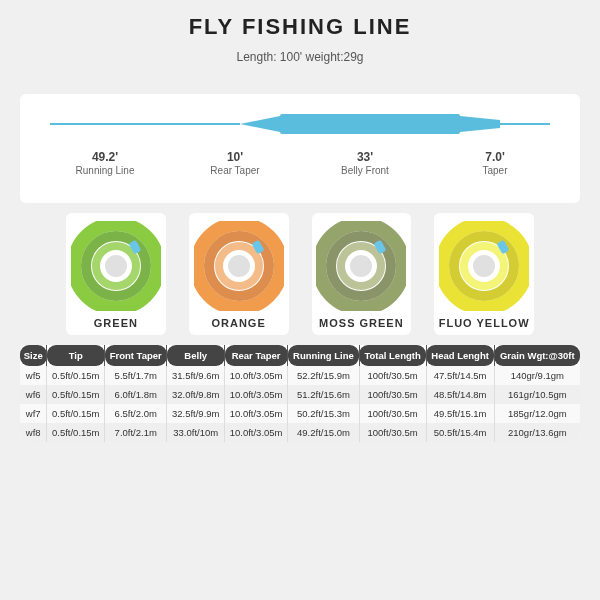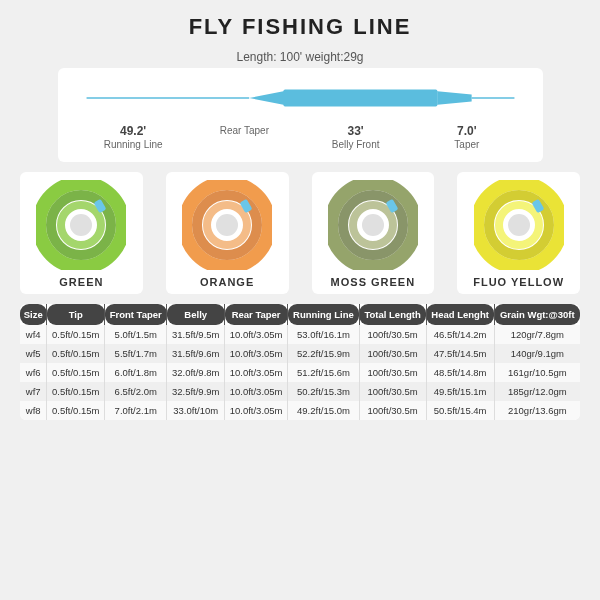--- a/index.html
+++ b/index.html
@@ -32,25 +32,25 @@
       color: #222;
     }
     .header-sub {
       font-size: 12px;
       color: #555;
       margin-top: 10px;
     }
 
     
     .diagram {
-      width: 485px;
+      width: 560px;
       background: white;
       border-radius: 6px;
-      margin: 0 auto 6px auto;
-      padding: 12px 20px 12px 20px;
+      margin: 26px auto 6px auto;
+      padding: 12px 20px 27px 20px;
     }
     .line-visual {
       width: 100%;
       height: 36px;
       position: relative;
       margin-bottom: 8px;
     }
     .line-svg {
       width: 100%;
       height: 36px;
@@ -72,21 +72,21 @@
       display: block;
     }
     .line-label .desc {
       font-size: 10px;
       color: #666;
     }
 
     
     .swatches {
       display: flex;
-      width: 560px;
+      width: 468px;
       gap: 23px;
       margin: 4px auto;
     }
     .swatch {
       flex: 1;
       background: white;
       border-radius: 6px;
       display: flex;
       flex-direction: column;
       align-items: center;
@@ -169,20 +169,21 @@
 
         <line x1="460" y1="18" x2="510" y2="18" stroke="#5bbdde" stroke-width="2"></line>
       </svg>
     </div>
     <div class="line-labels">
       <div class="line-label">
         <span class="val">49.2'</span>
         <span class="desc">Running Line</span>
       </div>
       <div class="line-label">
+        <span class="val">10'</span>
         <span class="desc">Rear Taper</span>
       </div>
       <div class="line-label">
         <span class="val">33'</span>
         <span class="desc">Belly Front</span>
       </div>
       <div class="line-label">
         <span class="val">7.0'</span>
         <span class="desc">Taper</span>
       </div>
@@ -254,31 +255,20 @@
           <th>Front Taper</th>
           <th>Belly</th>
           <th>Rear Taper</th>
           <th>Running Line</th>
           <th>Total Length</th>
           <th>Head Lenght</th>
           <th>Grain Wgt:@30ft</th>
         </tr>
       </thead>
       <tbody id="table-body">
-      <tr>
-            <td>wf4</td>
-            <td>0.5ft/0.15m</td>
-            <td>5.0ft/1.5m</td>
-            <td>31.5ft/9.5m</td>
-            <td>10.0ft/3.05m</td>
-            <td>53.0ft/16.1m</td>
-            <td>100ft/30.5m</td>
-            <td>46.5ft/14.2m</td>
-            <td>120gr/7.8gm</td>
-          </tr>
           <tr>
             <td>wf5</td>
             <td>0.5ft/0.15m</td>
             <td>5.5ft/1.7m</td>
             <td>31.5ft/9.6m</td>
             <td>10.0ft/3.05m</td>
             <td>52.2ft/15.9m</td>
             <td>100ft/30.5m</td>
             <td>47.5ft/14.5m</td>
             <td>140gr/9.1gm</td>

